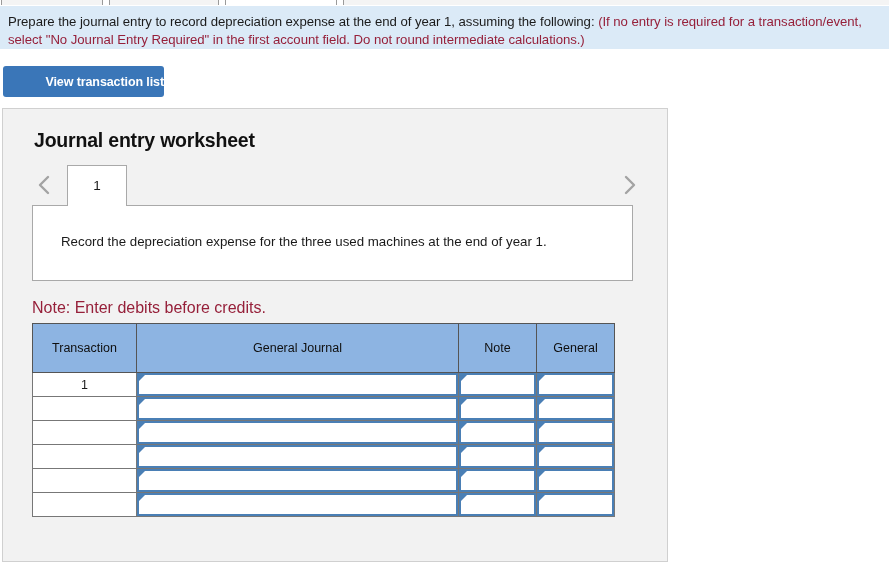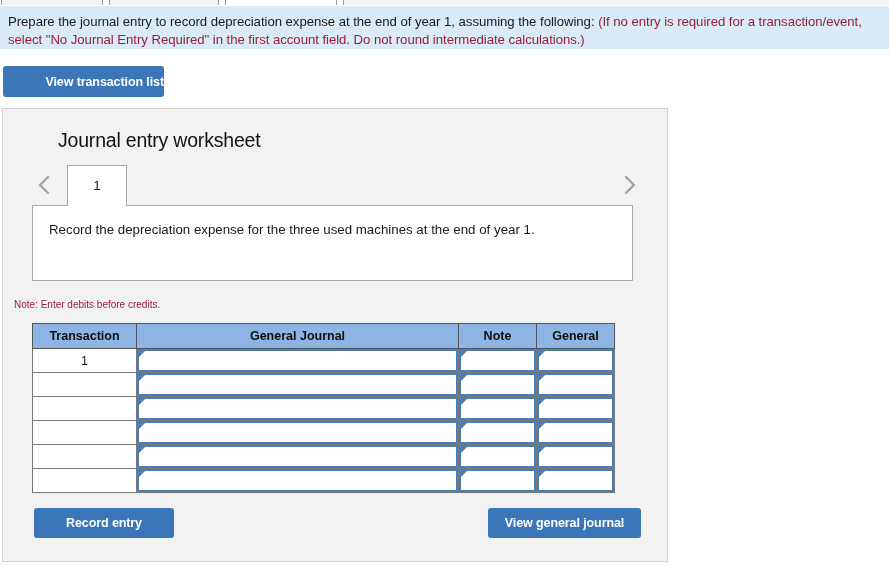--- a/index.html
+++ b/index.html
@@ -87,24 +87,23 @@
     height: 454px;
     background: #f2f2f2;
     border: 1px solid #d0d0d0;
     box-sizing: border-box;
   }
 
   #worksheet-title {
     position: absolute;
     top: 20px; left: 31px;
     font-size: 19.5px;
-    font-weight: normal;
+    font-weight: bold;
     color: #111111;
     letter-spacing: -0.2px;
-    margin-left: 24px;
   }
 
   
   #tab-row {
     position: absolute;
     top: 55px; left: 28px;
     width: 610px;
     height: 42px;
   }
   #prev-page-chevron, #next-page-chevron {
@@ -142,50 +141,50 @@
     top: 96px; left: 29px;
     width: 601px;
     height: 76px;
     background: #ffffff;
     border: 1px solid #a9a9a9;
     box-sizing: border-box;
     padding: 14px 16px;
     z-index: 1;
   }
   #prompt-box p {
-    margin: 0;
+    margin: 12px;
     font-size: 13.3px;
     line-height: 20px;
     color: #1a1a1a;
   }
 
   
   #debit-credit-note {
     position: absolute;
-    top: 190px; left: 11px;
-    font-size: 10px;
+    top: 190px; left: 29px;
+    font-size: 16px;
     color: #96203a;
   }
 
   
   #journal-table {
     position: absolute;
     top: 214px; left: 29px;
     border-collapse: collapse;
     table-layout: fixed;
     background: #ffffff;
   }
   #journal-table th {
     background: #8db4e2;
     border: 1px solid #555555;
     height: 24px;
     font-size: 12.5px;
-    font-weight: bold;
+    font-weight: normal;
     color: #0f0f0f;
-    padding: 0;
+    padding: 12px;
   }
   #journal-table td {
     border: 1px solid #777777;
     height: 23px;
     padding: 0;
     vertical-align: middle;
   }
   .col-transaction { width: 104px; }
   .col-journal     { width: 322px; }
   .col-debit       { width: 78px; }
@@ -428,15 +427,13 @@
           <td class="cell-input">
             <div class="input-shell">
               <span class="corner-marker"></span>
               <input type="text" value="" style="">
             </div>
           </td>
         </tr>
       </tbody>
   </table>
 
-  <button id="record-entry-button" class="action-button">Record entry</button>
-  <button id="view-general-journal-btn" class="action-button">View general journal</button>
 </div>
 
 </body></html>

